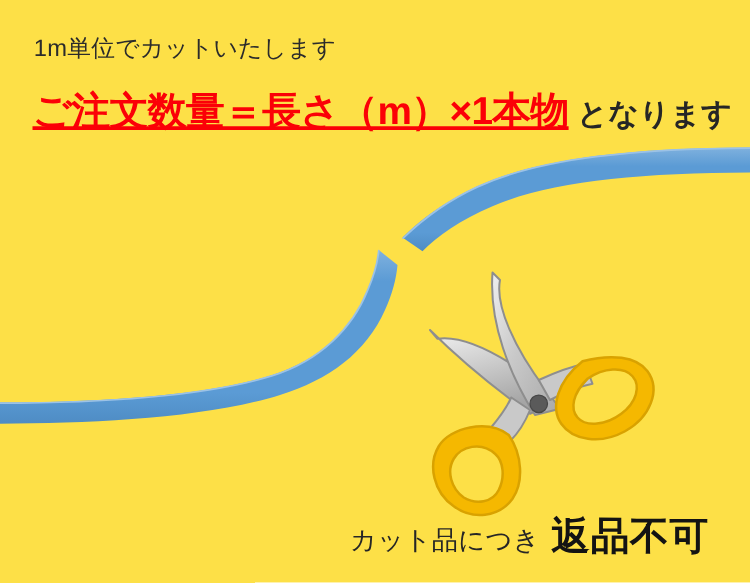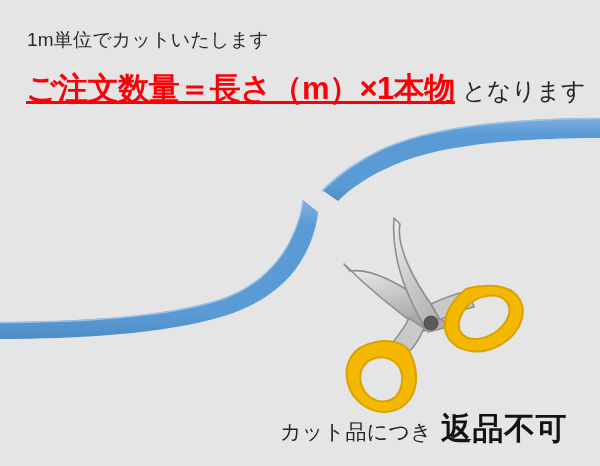--- a/index.html
+++ b/index.html
@@ -8,21 +8,21 @@
     padding: 0;
     background: #ffffff;
   }
   body {
     font-family: "Liberation Sans", "DejaVu Sans", sans-serif;
   }
   #stage {
     position: relative;
     width: 600px;
     height: 466px;
-    background: #e5e5e5;
+    background: #fde047;
     overflow: hidden;
   }
 
   
   .txt {
     position: absolute;
     white-space: nowrap;
     line-height: 1;
     color: #1a1a1a;
   }
@@ -44,21 +44,21 @@
   #headline-main .accent {
     color: #fb0007;
     font-weight: bold;
     font-size: 31px;
     letter-spacing: -0.5px;
     text-decoration: underline;
   }
   #headline-main .tail {
     color: #262626;
     font-size: 24px;
-    font-weight: normal;
+    font-weight: bold;
     margin-left: 7px;
     margin-top: 28px;
   }
 
   #footnote {
     left: 280px;
     top: 413px;
     font-size: 21px;
     color: #262626;
     letter-spacing: 0.3px;

